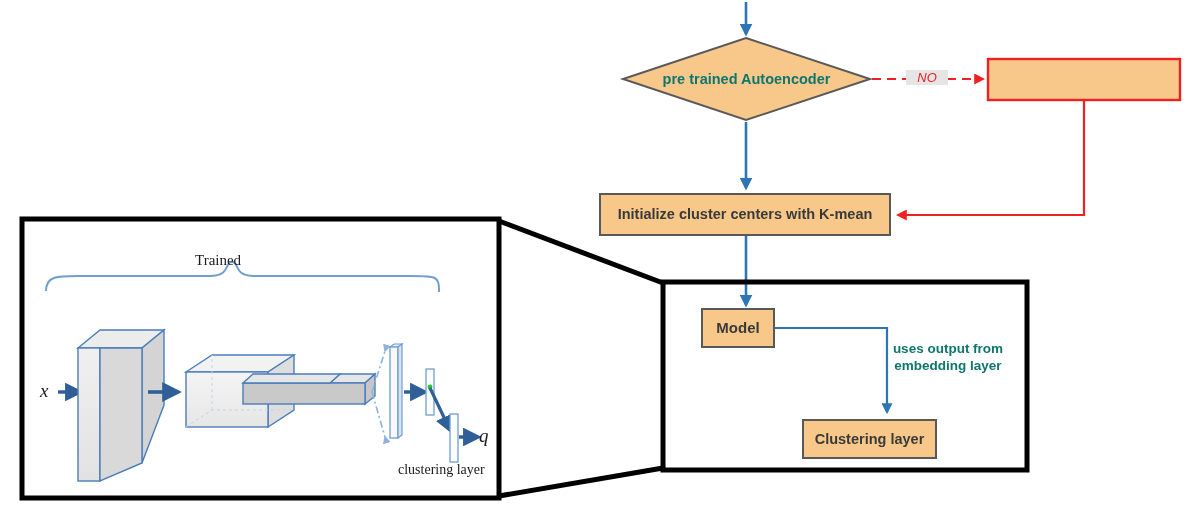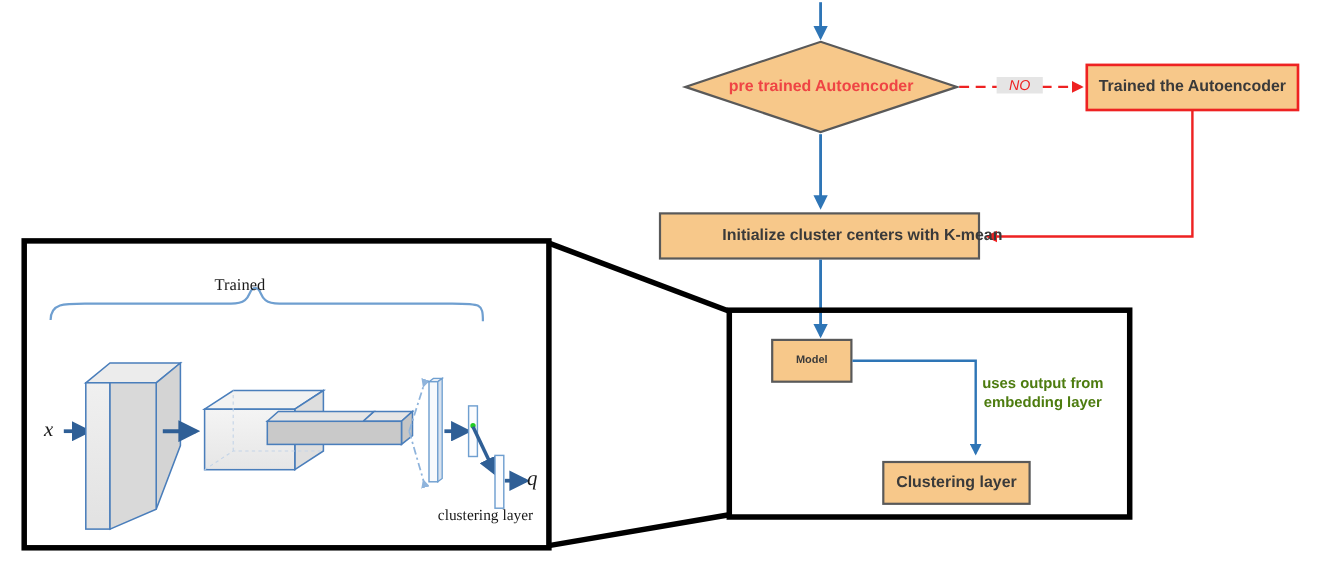--- a/index.html
+++ b/index.html
@@ -25,21 +25,21 @@
     height: 526px;
   }
   .node-label {
     position: absolute;
     display: flex;
     align-items: center;
     justify-content: center;
     text-align: left;
     font-family: "Liberation Sans", sans-serif;
     font-weight: bold;
-    color: #ef4444;
+    color: #0f766e;
     pointer-events: none;
   }
   .flow-box {
     position: absolute;
     box-sizing: border-box;
     display: flex;
     align-items: center;
     justify-content: center;
     text-align: center;
     font-family: "Liberation Sans", sans-serif;
@@ -50,21 +50,21 @@
   .serif-label {
     position: absolute;
     font-family: "Liberation Serif", serif;
     color: #1a1a1a;
     white-space: nowrap;
   }
   .edge-note {
     position: absolute;
     font-family: "Liberation Sans", sans-serif;
     font-weight: bold;
-    color: #4d7c0f;
+    color: #0f766e;
     text-align: center;
     line-height: 1.25;
     white-space: pre-line;
   }
 </style>
 </head>
 <body>
 
 <div id="canvas">
 
@@ -224,29 +224,28 @@
       <rect x="450" y="414" width="8" height="48" fill="#fbfcfe" stroke="#6f9fd0" stroke-width="1.3"></rect>
     </g>
 
     <g>
       <line x1="459" y1="437" x2="478" y2="437" stroke="#2f5f96" stroke-width="3.4" marker-end="url(#arrowNavy)"></line>
     </g>
   </svg>
 
   <div class="node-label" style="left:623px; top:62px; width:247px; height:34px; font-size:14.5px;">pre trained Autoencoder</div>
 
-  <div class="flow-box" style="left:988px; top:59px; width:192px; height:41px; font-size:14.5px; background:transparent;">Trained the Autoencoder</div>
-
-  <div class="flow-box" style="left:600px; top:194px; width:290px; height:41px; font-size:14.5px; background:transparent;margin-left:39px;">Initialize cluster centers with K-mean</div>
+
+  <div class="flow-box" style="left:600px; top:194px; width:290px; height:41px; font-size:14.5px; background:transparent;">Initialize cluster centers with K-mean</div>
 
   <div style="position:absolute; left:906px; top:70px; width:42px; text-align:center;
               font-family:'Liberation Sans',sans-serif; font-style:italic; font-size:13px;
               color:#ee2222; background:#e5e5e5;">NO</div>
 
-  <div class="flow-box" style="left:702px; top:309px; width:72px; height:38px; font-size:10px; background:transparent;">Model</div>
+  <div class="flow-box" style="left:702px; top:309px; width:72px; height:38px; font-size:15px; background:transparent;">Model</div>
 
   <div class="flow-box" style="left:803px; top:420px; width:133px; height:38px; font-size:14.5px; background:transparent;">Clustering layer</div>
 
   <div class="edge-note" style="left:880px; top:341px; width:136px; font-size:13.5px;">uses output from
 embedding layer</div>
 
   <div class="serif-label" style="left:195px; top:252px; font-size:15px;">Trained</div>
 
   <div class="serif-label" style="left:40px; top:380px; font-size:19px; font-style:italic;">x</div>
 

